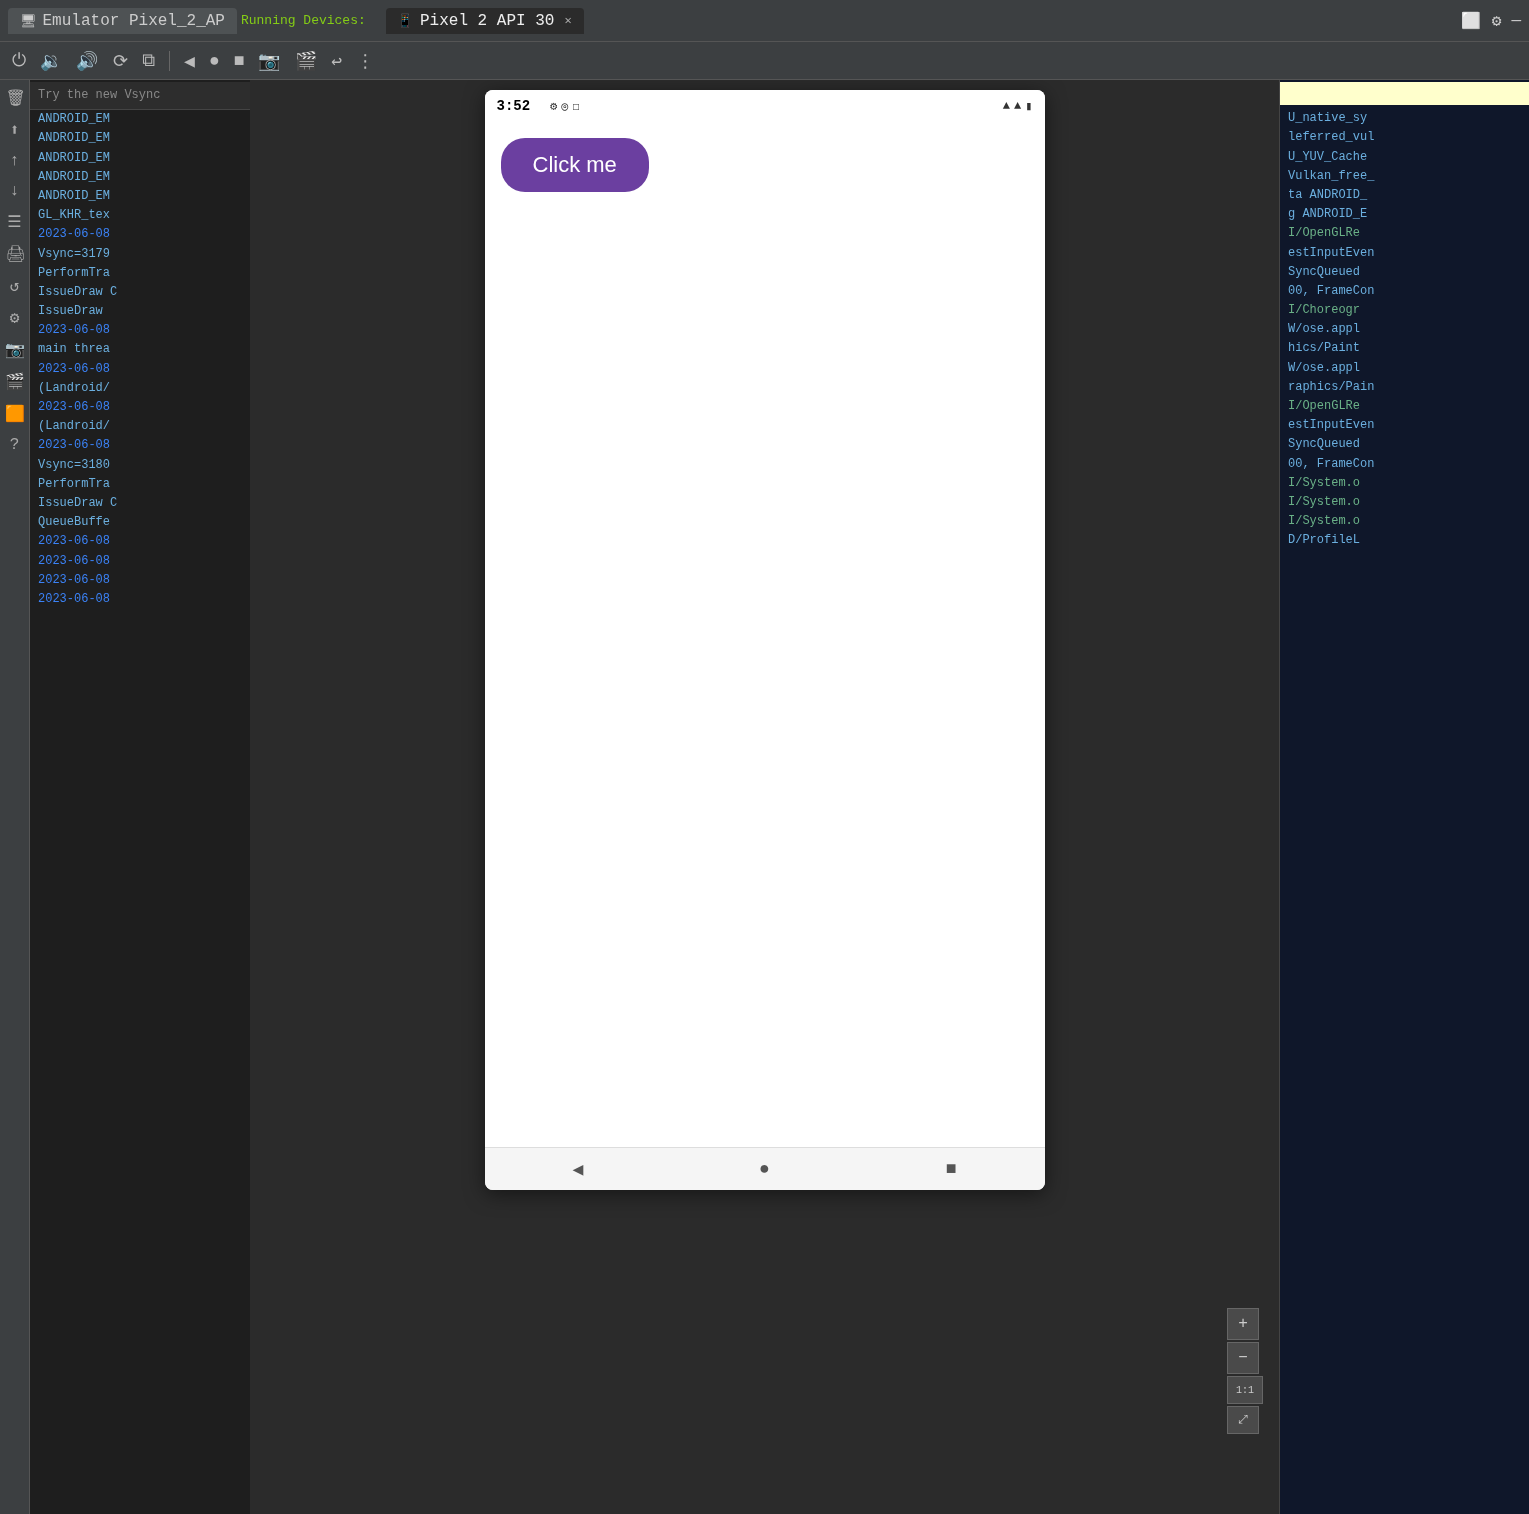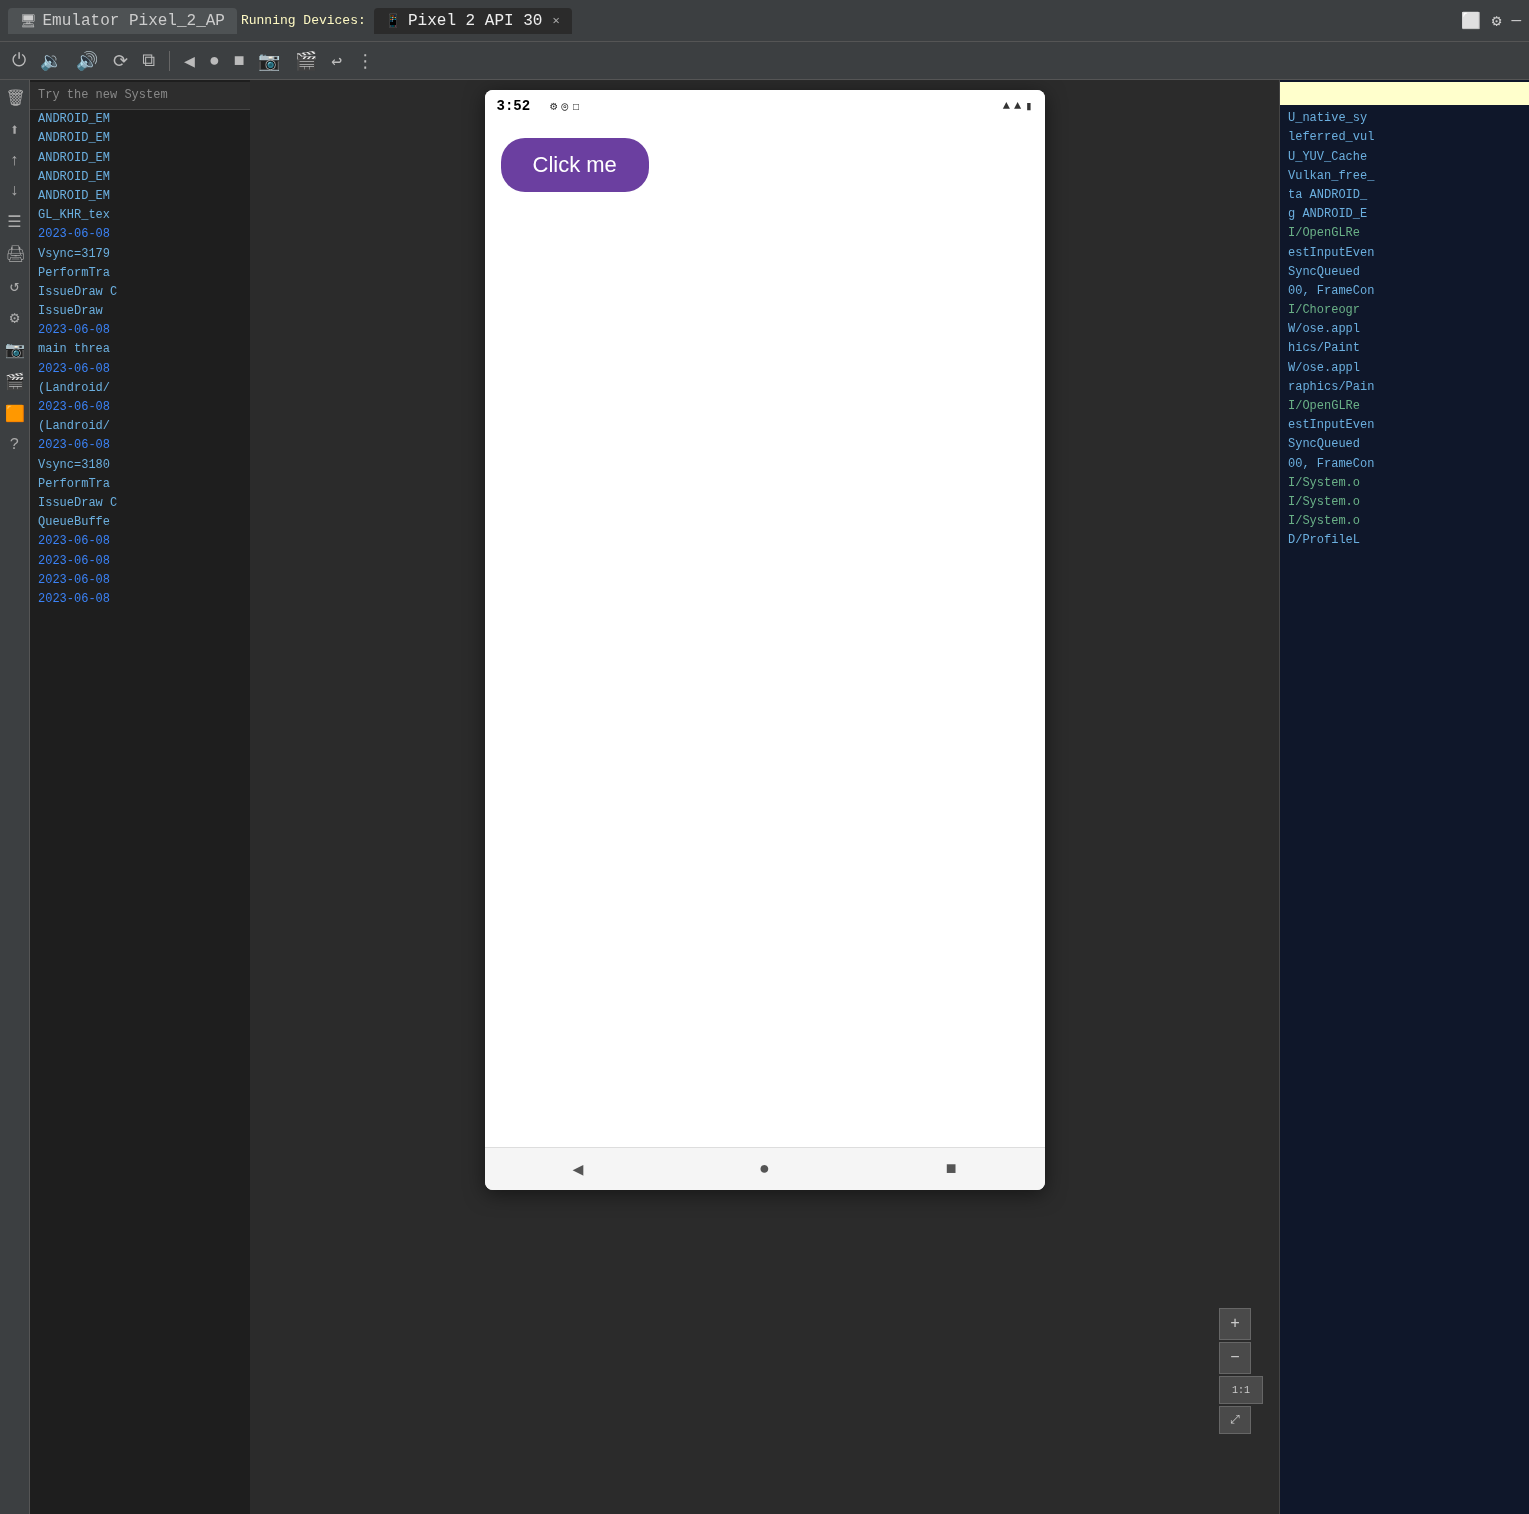--- a/index.html
+++ b/index.html
@@ -39,23 +39,23 @@
       color: #eee;
     }
     .tab-label { font-size: 16px; }
     .tab-close {
       font-size: 12px;
       color: #aaa;
       cursor: pointer;
       margin-left: 4px;
     }
     .running-label {
-      color: #fef9c3;
+      color: #84cc16;
       font-size: 13px;
-      margin-right: 4px;
+      margin-right: 16px;
     }
     .top-bar-right {
       margin-left: auto;
       display: flex;
       align-items: center;
       gap: 10px;
     }
     .top-icon {
       color: #ccc;
       font-size: 16px;
@@ -245,21 +245,21 @@
       background: #4a4a4a;
       color: #ccc;
       border: 1px solid #666;
       display: flex;
       align-items: center;
       justify-content: center;
       font-size: 16px;
       cursor: pointer;
     }
     .zoom-pct {
-      width: 44px;
+      width: 36px;
       height: 28px;
       background: #4a4a4a;
       color: #ccc;
       border: 1px solid #666;
       display: flex;
       align-items: center;
       justify-content: center;
       font-size: 10px;
       cursor: pointer;
     }
@@ -343,21 +343,21 @@
     <span class="sidebar-icon">↺</span>
     <span class="sidebar-icon">⚙</span>
     <span class="sidebar-icon">📷</span>
     <span class="sidebar-icon">🎬</span>
     <span class="sidebar-icon active">🟧</span>
     <span class="sidebar-icon">?</span>
   </div>
 
   <div class="log-panel-left">
     <div class="log-search">
-      <span>Try the new System</span>
+      <span>Try the new Vsync</span>
     </div>
     <div id="left-log-entries">
         <div class="log-entry log-cyan">ANDROID_EM</div>
         <div class="log-entry log-cyan">ANDROID_EM</div>
         <div class="log-entry log-cyan">ANDROID_EM</div>
         <div class="log-entry log-cyan">ANDROID_EM</div>
         <div class="log-entry log-cyan">ANDROID_EM</div>
         <div class="log-entry log-cyan">GL_KHR_tex</div>
         <div class="log-entry log-date">2023-06-08</div>
         <div class="log-entry log-cyan">Vsync=3179</div>

